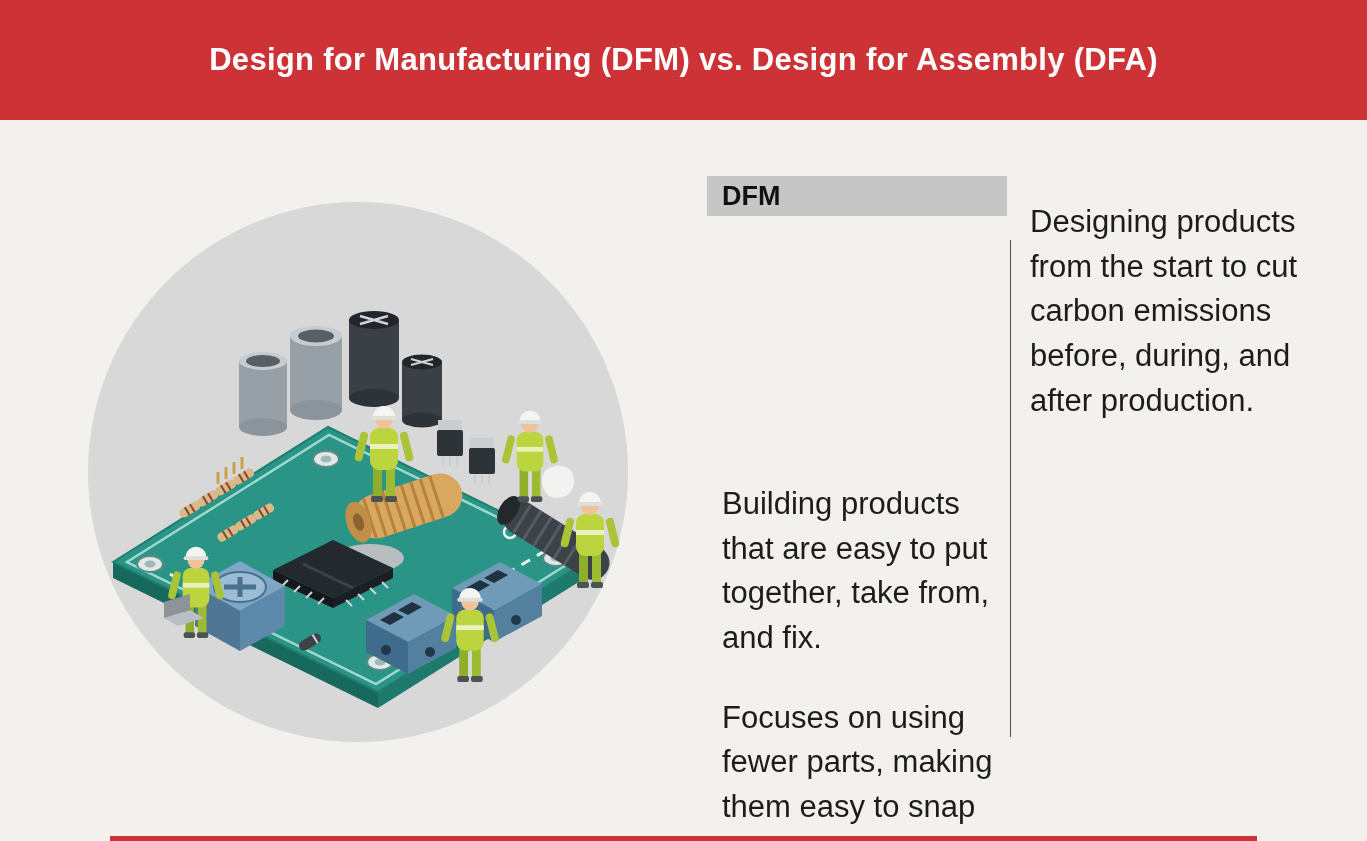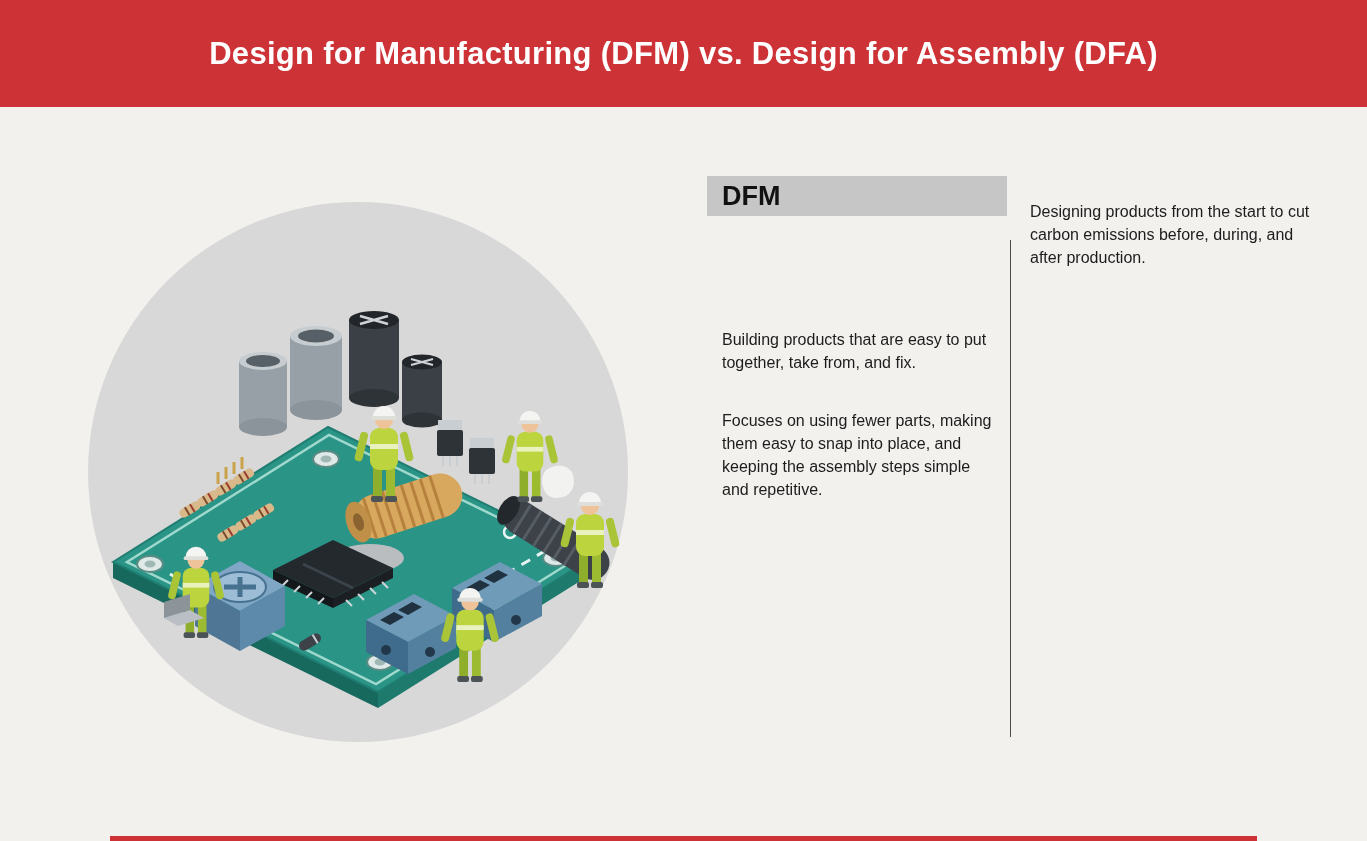--- a/index.html
+++ b/index.html
@@ -6,21 +6,21 @@
   html, body { width: 1367px; height: 841px; }
   body {
     font-family: "Liberation Sans", sans-serif;
     background: #f3f1ee;
     position: relative;
     overflow: hidden;
   }
   .header-bar {
     position: absolute;
     top: 0; left: 0; right: 0;
-    height: 107px;
+    height: 120px;
     background: #cd3237;
     display: flex;
     align-items: center;
     justify-content: center;
   }
   .page-title {
     color: #ffffff;
     font-size: 31px;
     font-weight: 700;
     letter-spacing: 0.3px;
@@ -46,21 +46,21 @@
     background: #c6c6c6;
     display: flex;
     align-items: center;
     padding-left: 15px;
     font-size: 27px;
     font-weight: 700;
     color: #111111;
   }
   .col-body {
     padding: 24px 6px 0 15px;
-    font-size: 16px;
+    font-size: 31px;
     color: #1c1c1c;
     line-height: 1.44;
   }
   .col-body p { margin-bottom: 35px; }
   .column-divider {
     position: absolute;
     left: 1010px;
     top: 240px;
     width: 1px;
     height: 497px;

